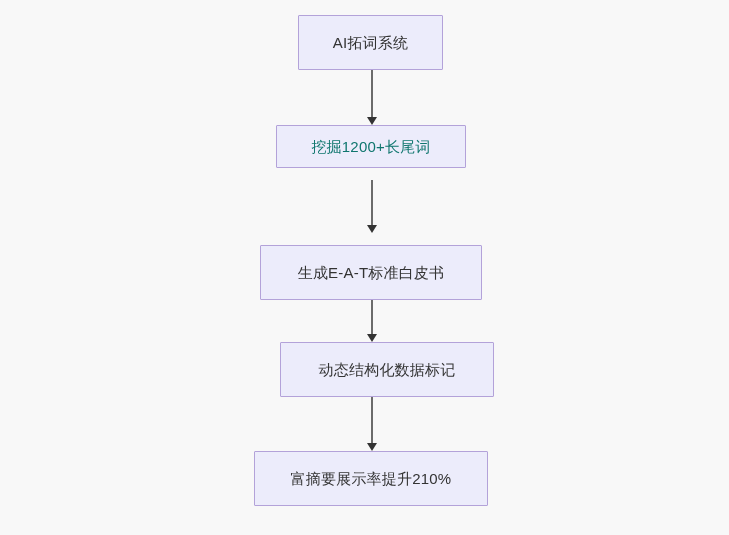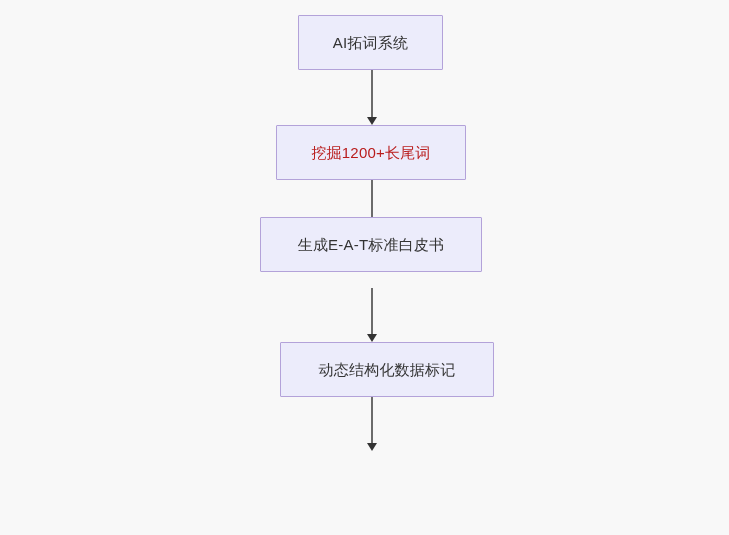--- a/index.html
+++ b/index.html
@@ -85,26 +85,29 @@
   </div>
   <div class="edge" style="left: 371px; top: 397px; height: 54px;">
     <div class="edge-line" style="height: 47px; background: rgb(107, 107, 107);"></div>
     <div class="edge-head" style="top: 46px; border-top-color: rgb(51, 51, 51);"></div>
   </div>
 
   <div class="node" style="left: 298px; top: 15px; width: 145px; height: 55px; background: rgb(236, 236, 251); border-color: rgb(179, 162, 217); color: rgb(51, 51, 51);">
     <span class="node-label">AI拓词系统</span>
   </div>
 
-  <div class="node" style="left: 276px; top: 125px; width: 190px; height: 55px; background: rgb(236, 236, 251); border-color: rgb(179, 162, 217); color: #b91c1c;">
+  <div class="node" style="left: 276px; top: 125px; width: 190px; height: 43px; background: rgb(236, 236, 251); border-color: rgb(179, 162, 217); color: #0f766e;">
     <span class="node-label">挖掘1200+长尾词</span>
   </div>
 
-  <div class="node" style="left: 260px; top: 217px; width: 222px; height: 55px; background: rgb(236, 236, 251); border-color: rgb(179, 162, 217); color: rgb(51, 51, 51);">
+  <div class="node" style="left: 260px; top: 245px; width: 222px; height: 55px; background: rgb(236, 236, 251); border-color: rgb(179, 162, 217); color: rgb(51, 51, 51);">
     <span class="node-label">生成E-A-T标准白皮书</span>
   </div>
 
   <div class="node" style="left: 264px; top: 342px; width: 214px; height: 55px; background: rgb(236, 236, 251); border-color: rgb(179, 162, 217); color: rgb(51, 51, 51); margin-left: 16px;">
     <span class="node-label">动态结构化数据标记</span>
   </div>
 
+  <div class="node" style="left: 254px; top: 451px; width: 234px; height: 55px; background: rgb(236, 236, 251); border-color: rgb(179, 162, 217); color: rgb(51, 51, 51);">
+    <span class="node-label">富摘要展示率提升210%</span>
+  </div>
 
 </div>
 
 </body></html>

